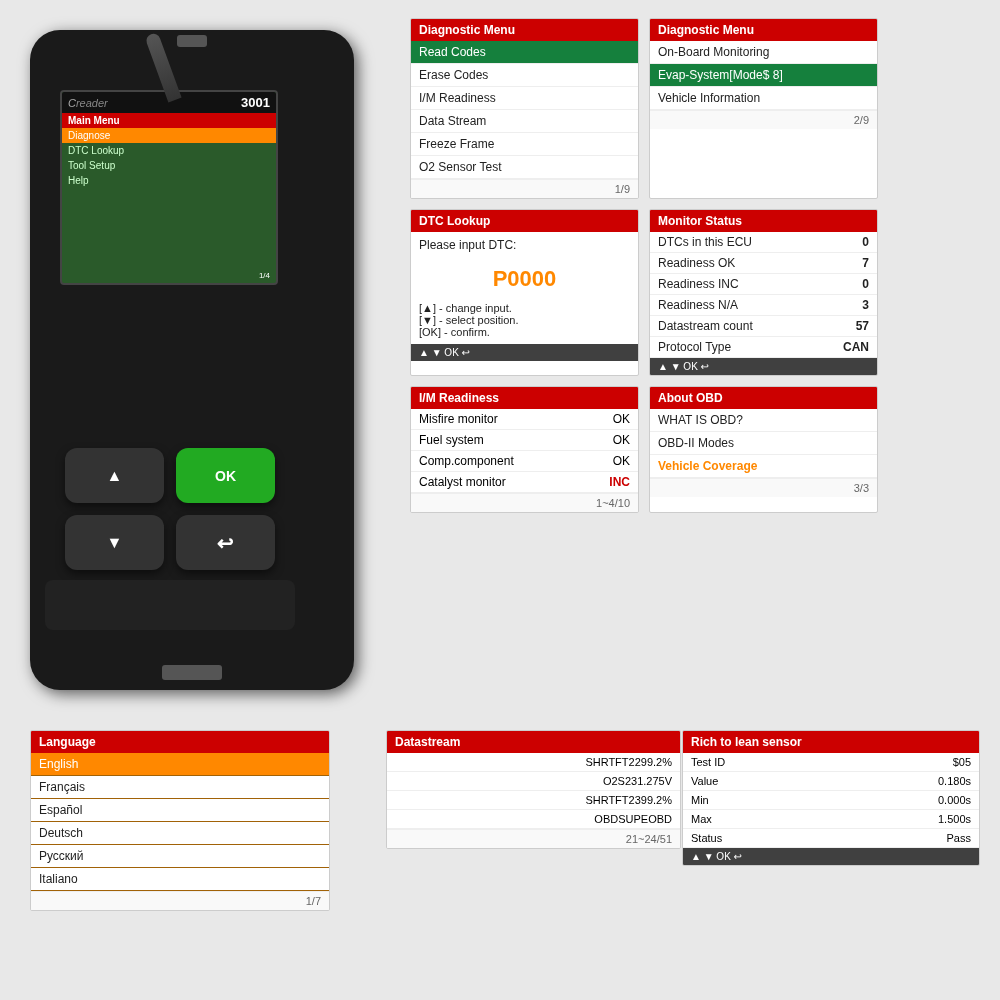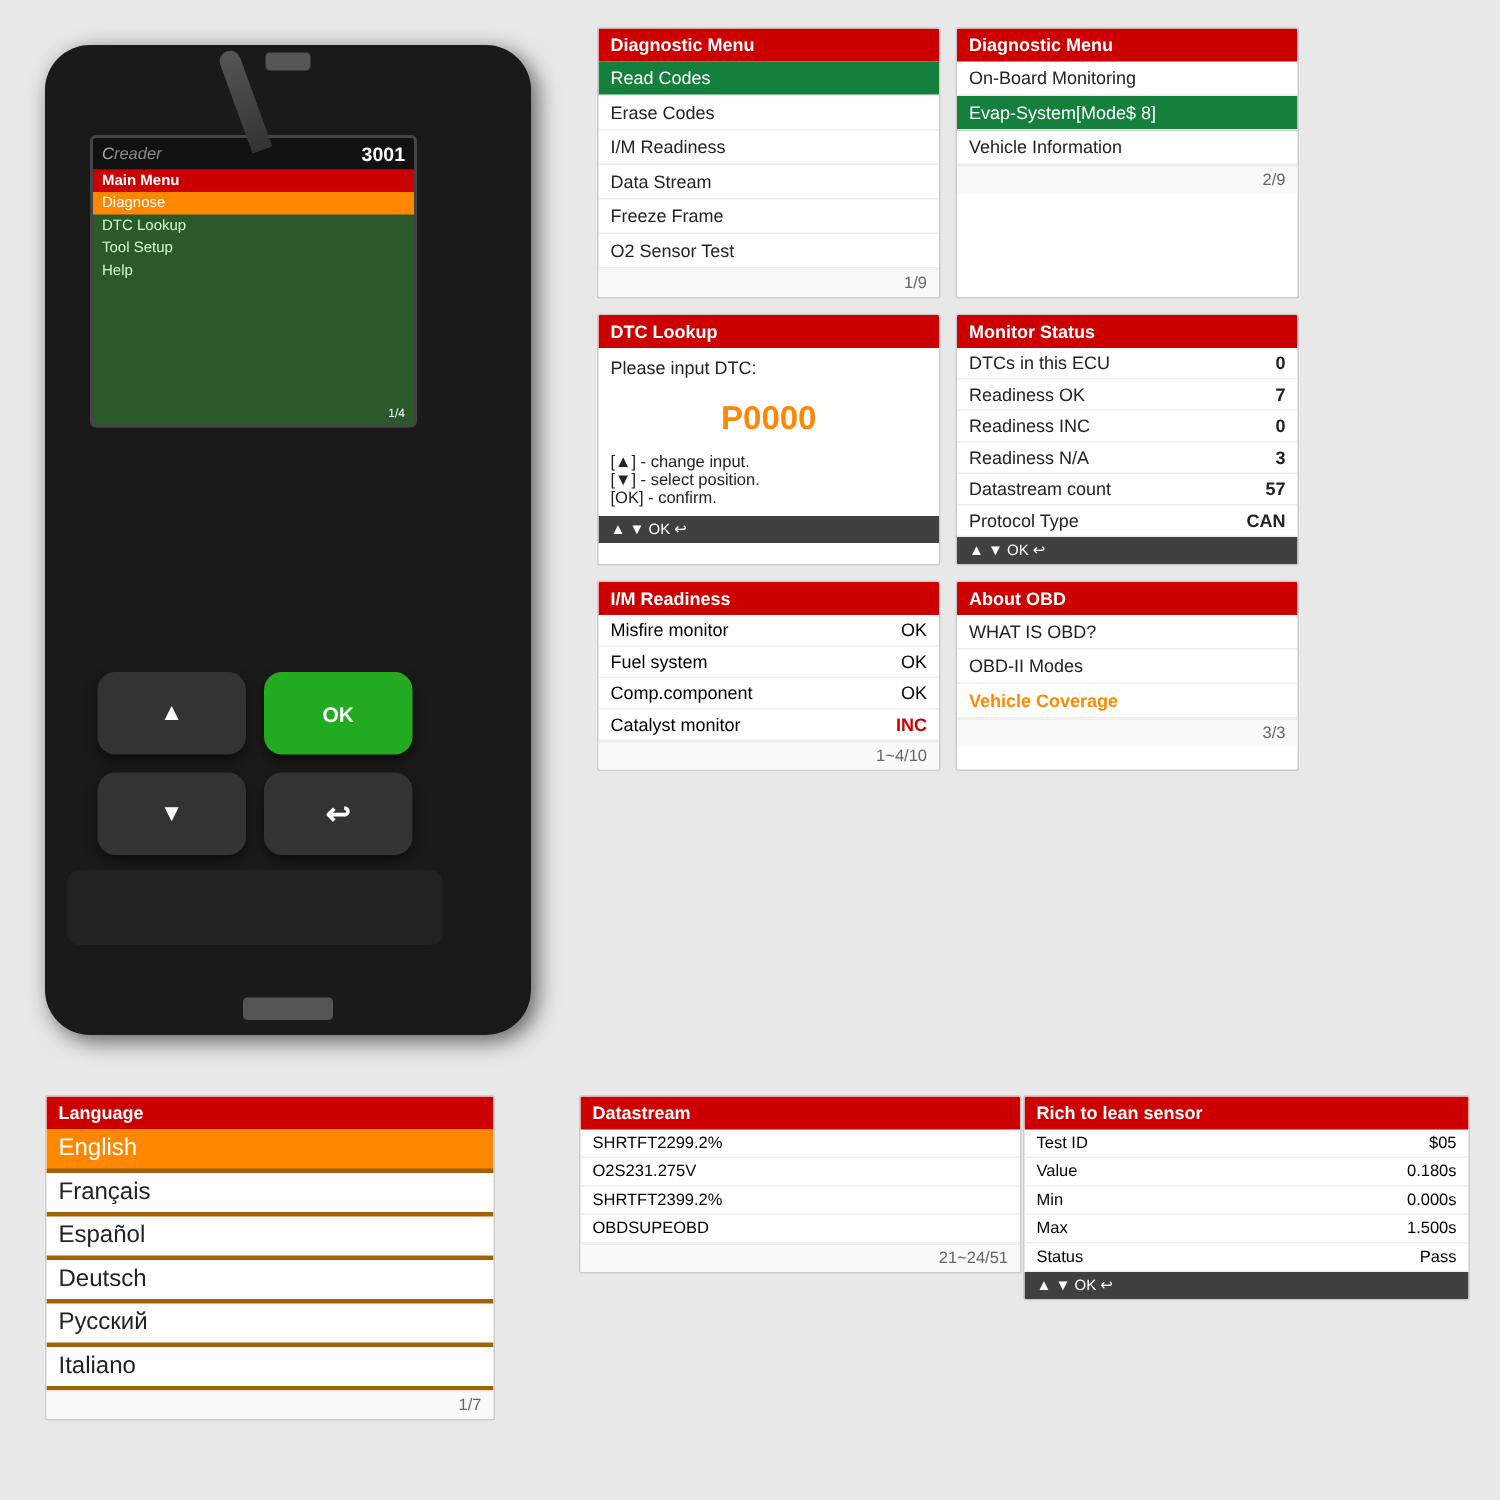--- a/index.html
+++ b/index.html
@@ -160,32 +160,32 @@
       display: flex;
       justify-content: space-between;
       padding: 3px 8px;
       border-bottom: 1px solid #eee;
       font-size: 12px;
     }
 
     
     .lang-item {
       padding: 4px 8px;
-      font-size: 16px;
+      font-size: 12px;
       color: #222;
-      border-bottom: 3px solid #a16207;
+      border-bottom: 1px solid #a16207;
     }
     .lang-item.active {
       background: #ff8800;
       color: white;
     }
 
     .datastream-row {
       display: flex;
-      justify-content: flex-start;
+      justify-content: flex-end;
       padding: 3px 8px;
       border-bottom: 1px solid #eee;
       font-size: 11px;
     }
 
     .sensor-row {
       display: flex;
       justify-content: space-between;
       padding: 3px 8px;
       border-bottom: 1px solid #eee;
@@ -239,21 +239,21 @@
       <div class="btn-device btn-ok">OK</div>
       <div class="btn-device btn-down">▼</div>
       <div class="btn-device btn-back">↩</div>
     </div>
 
     <div class="device-grip"></div>
     <div class="device-connector"></div>
   </div>
 </div>
 
-<div style="position:absolute;left:368px;top:18px;width:498px;display:grid;grid-template-columns:1fr 1fr;grid-template-rows:auto auto auto;gap:10px;padding-left:30px;">
+<div style="position:absolute;left:380px;top:18px;width:498px;display:grid;grid-template-columns:1fr 1fr;grid-template-rows:auto auto auto;gap:10px;padding-left:30px;">
 
   <div class="panel">
     <div class="panel-header">Diagnostic Menu</div>
     <div class="panel-body">
       <div class="panel-item highlighted">Read Codes</div>
       <div class="panel-item">Erase Codes</div>
       <div class="panel-item">I/M Readiness</div>
       <div class="panel-item">Data Stream</div>
       <div class="panel-item">Freeze Frame</div>
       <div class="panel-item">O2 Sensor Test</div>

